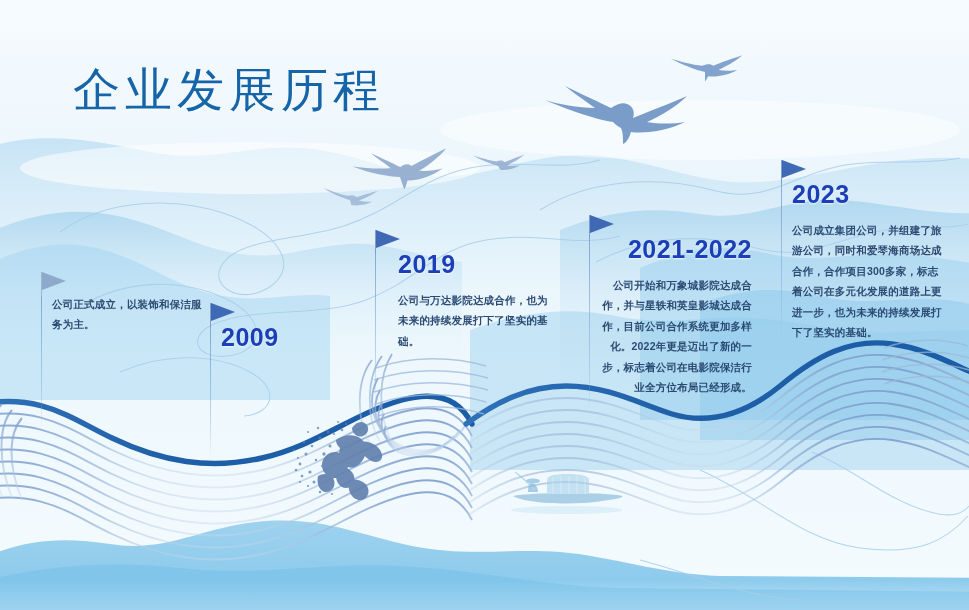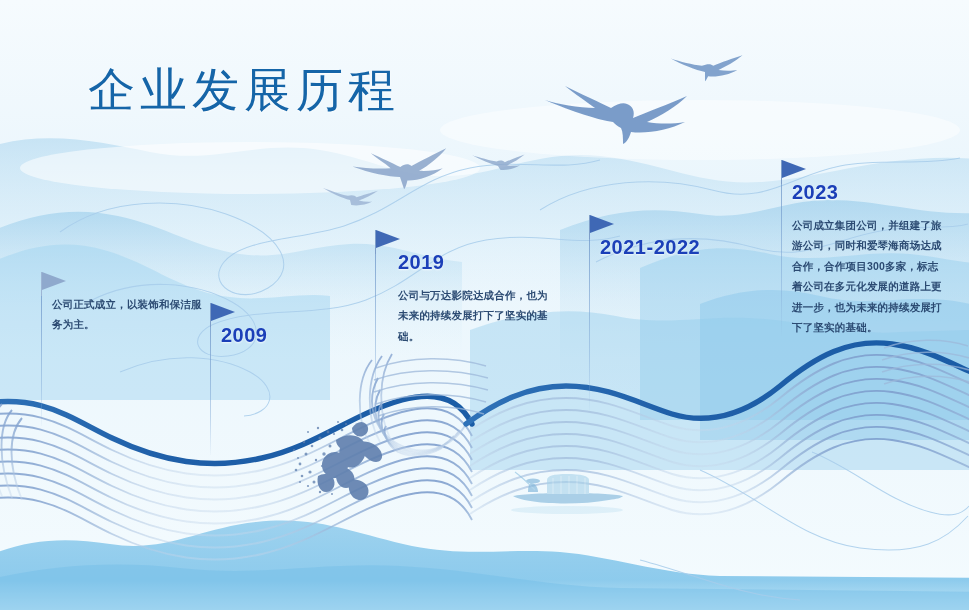--- a/index.html
+++ b/index.html
@@ -25,37 +25,37 @@
     position: absolute;
     inset: 0;
     width: 100%;
     height: 100%;
     pointer-events: none;
   }
 
   
   #title {
     position: absolute;
-    left: 88px;
+    left: 73px;
     top: 62px;
     font-size: 47px;
     letter-spacing: 5px;
     font-weight: 500;
     color: #1565a8;
     line-height: 1.18;
     white-space: nowrap;
     text-shadow: 0 1px 2px rgba(255,255,255,.8);
   }
 
   
   .milestone {
     position: absolute;
   }
   .ms-year {
-    font-size: 20px;
+    font-size: 25px;
     font-weight: 700;
     color: #1b3fb8;
     letter-spacing: .5px;
     line-height: 1;
     margin: 0 0 13px 0;
     white-space: nowrap;
     text-shadow: 0 1px 2px rgba(255,255,255,.75);
   }
   .ms-body {
     font-size: 10.5px;
@@ -97,21 +97,21 @@
   .dropline {
     position: absolute;
     width: 1px;
     background: linear-gradient(180deg, rgba(110,150,200,.75) 0%, rgba(130,170,215,.45) 70%, rgba(150,185,225,.05) 100%);
   }
 
   
   #ms-2012 { left: 52px;  top: 294px; width: 150px; }
   #ms-2015 { left: 221px; top: 325px; width: 152px; }
   #ms-2019 { left: 398px; top: 252px; width: 160px; }
-  #ms-2021 { left: 600px; top: 237px; width: 152px; }
+  #ms-2021 { left: 600px; top: 237px; width: 152px; text-align: right; }
   #ms-2023 { left: 792px; top: 182px; width: 152px; }
 
   #flag-2012 { left: 38px;  top: 272px; }
   #flag-2015 { left: 207px; top: 303px; }
   #flag-2019 { left: 372px; top: 230px; }
   #flag-2021 { left: 586px; top: 215px; }
   #flag-2023 { left: 778px; top: 160px; }
 
   #drop-2012 { left: 40.5px;  top: 296px; height: 130px; }
   #drop-2015 { left: 209.5px; top: 327px; height: 128px; }
@@ -472,20 +472,21 @@
     <div class="ms-year">2009</div>
   </div>
 
   <div class="milestone" id="ms-2019">
     <div class="ms-year">2019</div>
     <div class="ms-body">公司与万达影院达成合作，也为未来的持续发展打下了坚实的基础。</div>
   </div>
 
   <div class="milestone" id="ms-2021">
     <div class="ms-year">2021-2022</div>
+    <div class="ms-body">公司开始和万象城影院达成合作，并与星轶和英皇影城达成合作，目前公司合作系统更加多样化。2022年更是迈出了新的一步，标志着公司在电影院保洁行业全方位布局已经形成。</div>
   </div>
 
   <div class="milestone" id="ms-2023">
     <div class="ms-year">2023</div>
     <div class="ms-body">公司成立集团公司，并组建了旅游公司，同时和爱琴海商场达成合作，合作项目300多家，标志着公司在多元化发展的道路上更进一步，也为未来的持续发展打下了坚实的基础。</div>
   </div>
 
 </div>
 
 </body></html>

